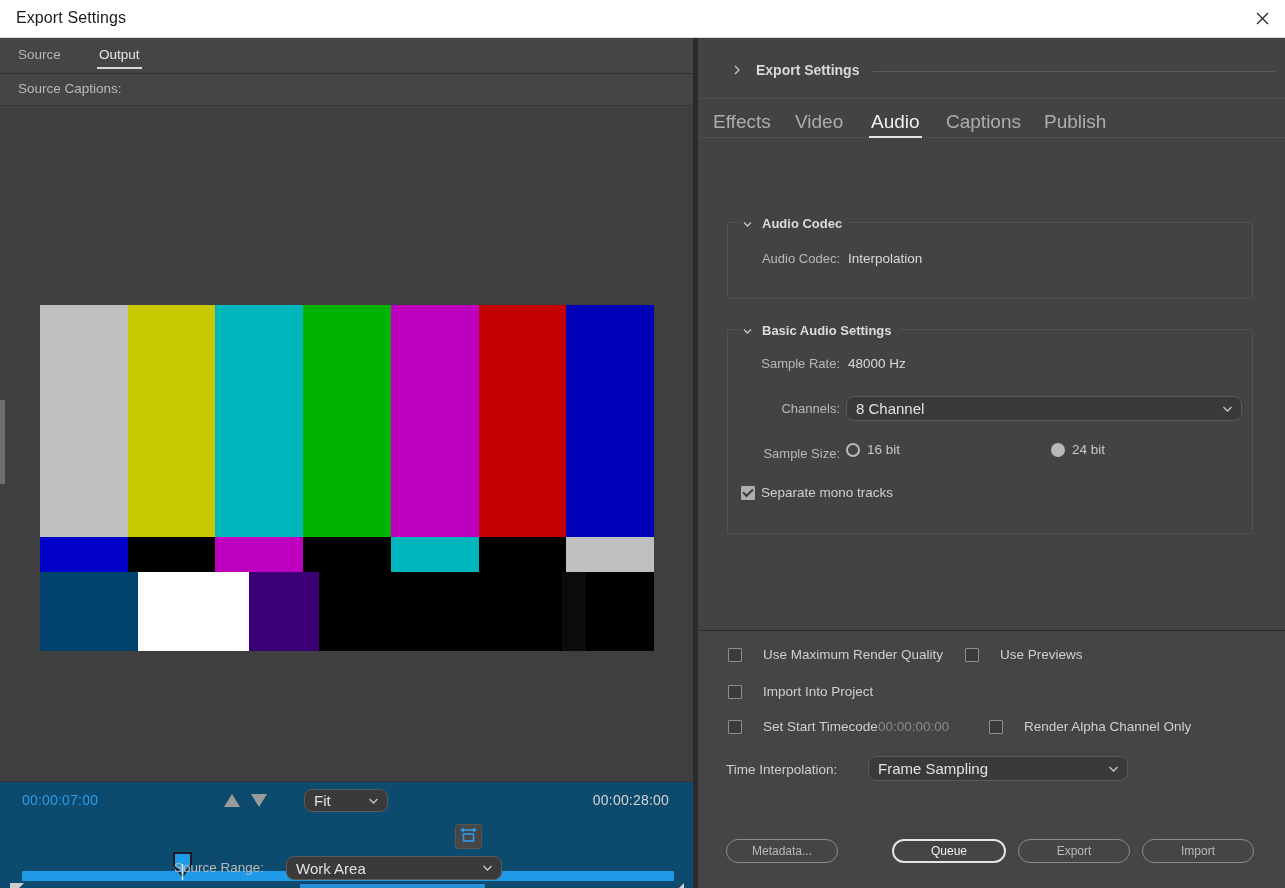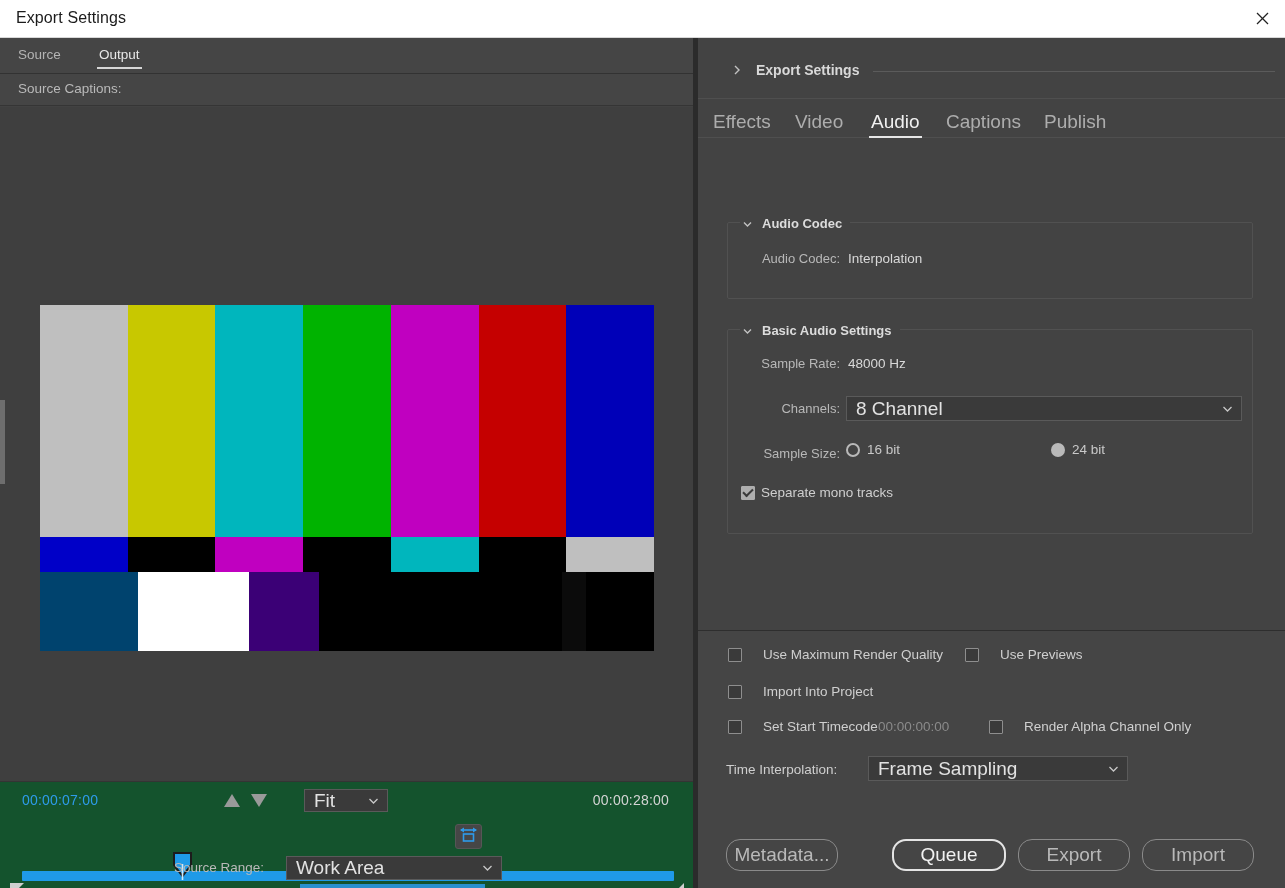--- a/index.html
+++ b/index.html
@@ -55,22 +55,22 @@
     position: absolute; left: 18px; top: 7px; font-size: 13.5px; color: #b9b9b9;
   }
   .vdivider {
     position: absolute; left: 443px; top: 78px; width: 1px; height: 22px;
     background: #8c8c8c;
   }
 
   
   .combo {
     position: absolute;
-    background: #3a3a3a; border: 1px solid #5a5a5a; border-radius: 0;
-    color: #e2e2e2; font-size: 19px;
+    background: #3a3a3a; border: 1px solid #5a5a5a; border-radius: 8px;
+    color: #e2e2e2; font-size: 15px;
     display: flex; align-items: center;
   }
   .combo .cval { padding-left: 9px; white-space: nowrap; }
   .combo .chev {
     position: absolute; right: 8px; top: 50%; transform: translateY(-50%);
     width: 11px; height: 11px;
   }
   .chev svg { display: block; }
 
   #source-scaling-combo { left: 131px; top: 78px; width: 300px; height: 24px; }
@@ -89,21 +89,21 @@
     overflow: hidden;
   }
   .row1 { position: absolute; left: 0; top: 0; width: 614px; height: 232px; display: flex; }
   .row2 { position: absolute; left: 0; top: 232px; width: 614px; height: 35px; display: flex; }
   .row3 { position: absolute; left: 0; top: 267px; width: 614px; height: 79px; display: flex; }
   .cell { height: 100%; }
 
   
   .timeline {
     position: absolute; left: 0; top: 743px; width: 693px; height: 107px;
-    background: #14532d; border-top: 1px solid #343434;
+    background: #0c4a6e; border-top: 1px solid #343434;
   }
   .tc {
     position: absolute; top: 10px; font-size: 14px; color: #2e9bea;
     font-family: "Liberation Sans", sans-serif; letter-spacing: .2px;
   }
   #tc-in  { left: 22px; }
   #tc-out { right: 24px; color: #d4d4d4; }
   .nubL, .nubR {
     position: absolute; top: 12px; width: 0; height: 0;
   }
@@ -240,23 +240,23 @@
   #opt-prev  { left: 267px; top: 16px; }
   #opt-imp   { left: 30px; top: 53px; }
   #opt-tc    { left: 30px; top: 88px; }
   #tc-ghost  { position: absolute; left: 180px; top: 88px; font-size: 13.5px; color: #8a8a8a; }
   #opt-alpha { left: 291px; top: 88px; }
   .ti-lbl { position: absolute; left: 28px; top: 131px; font-size: 13.5px; color: #cfcfcf; }
   #timeinterp-combo { left: 170px; top: 125px; width: 260px; height: 25px; }
 
   .btnrow { position: absolute; left: 0; top: 208px; width: 587px; height: 30px; }
   .btn {
-    position: absolute; height: 32px; border-radius: 14px;
+    position: absolute; height: 24px; border-radius: 14px;
     background: transparent; border: 1px solid #8a8a8a;
-    font-size: 19px; color: #b9b9b9;
+    font-size: 12px; color: #b9b9b9;
     display: flex; align-items: center; justify-content: center; text-align: center;
   }
   .btn.primary { border: 2px solid #e4e4e4; color: #f2f2f2; }
   #btn-metadata { left: 28px; width: 112px; }
   #btn-queue    { left: 194px; width: 114px; }
   #btn-export   { left: 320px; width: 112px; }
   #btn-cancel   { left: 444px; width: 112px; }
 </style>
 </head>
 <body>

